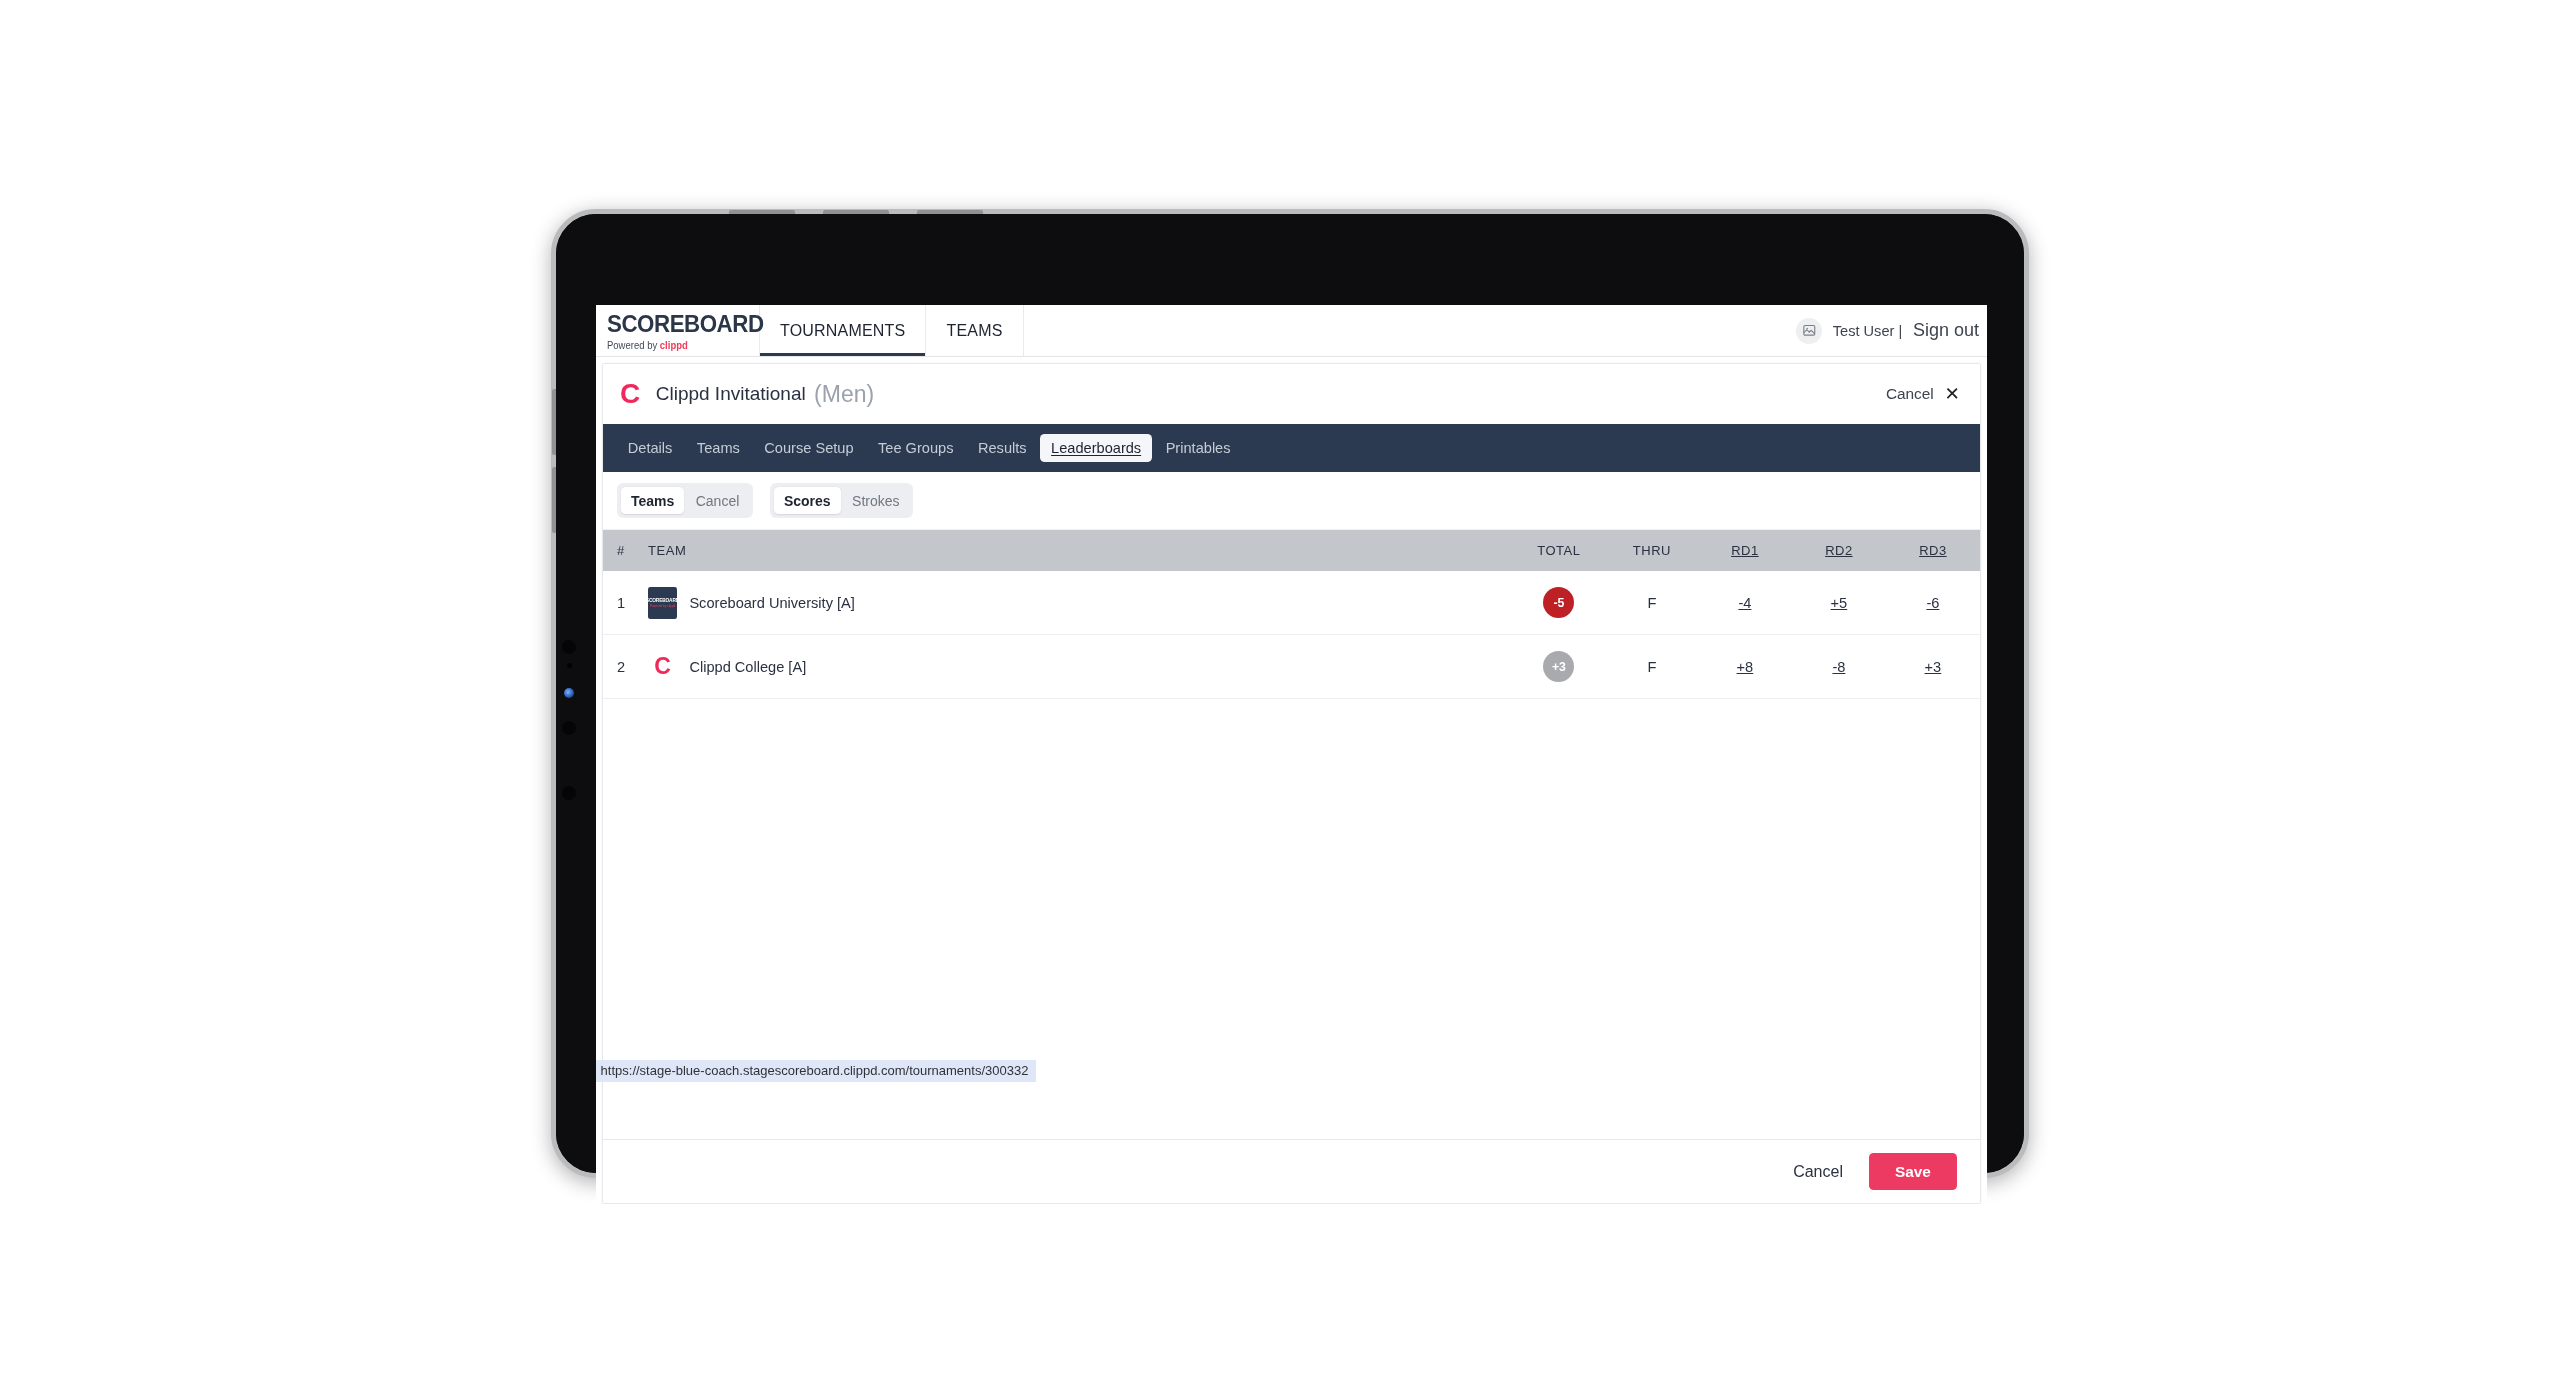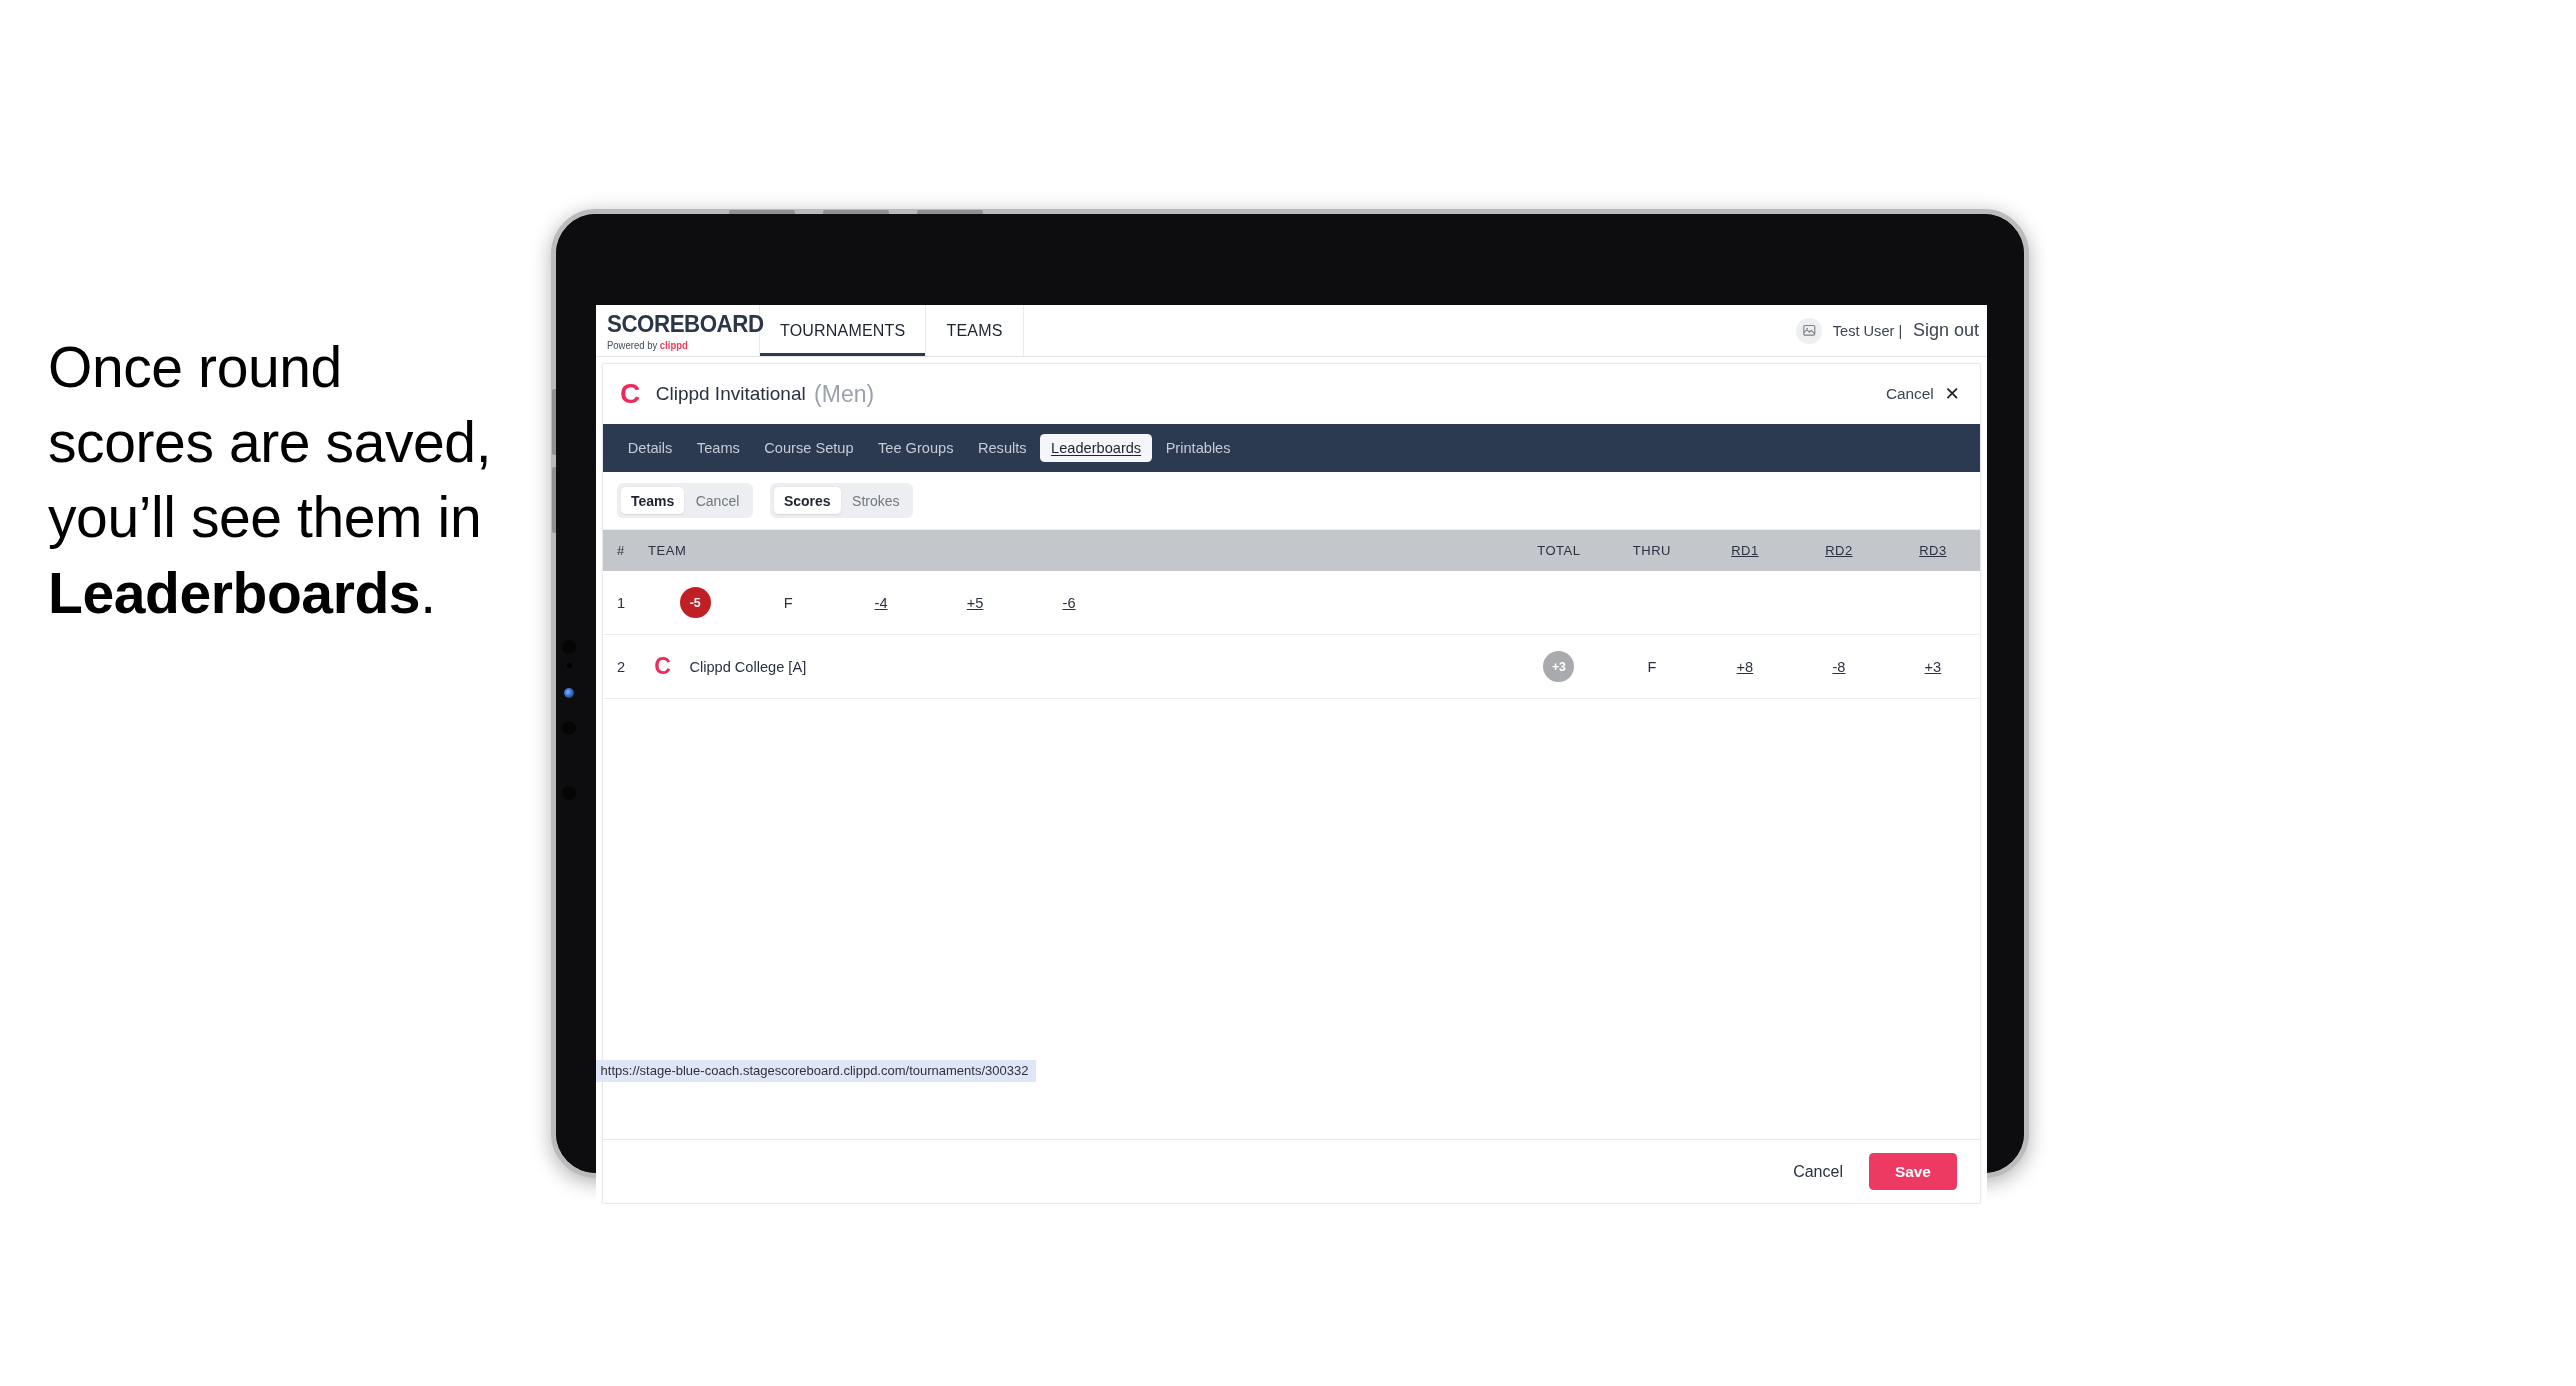--- a/index.html
+++ b/index.html
@@ -190,21 +190,20 @@
     background:#dfe6f7; color:#2f3338; font-size: 13px;
     padding: 3.1px 7.7px 3.8px 4.6px; white-space:nowrap;
     font-family: "Liberation Sans", sans-serif;
   }
 </style>
 </head>
 <body>
 
 <div class="stage">
 
-  <div class="caption"><span>Once round scores are saved, you’ll see them in </span><b>Leaderboards</b><span>.</span></div>
 
   <div class="tablet">
     <div class="btn-top b1"></div>
     <div class="btn-top b2"></div>
     <div class="btn-top b3"></div>
     <div class="btn-left l1"></div>
     <div class="btn-left l2"></div>
     <div class="tablet-inner">
       <div class="cam c1"></div>
       <div class="dot"></div>
@@ -280,20 +279,27 @@
         <div class="col-team">TEAM</div>
         <div class="col-total">TOTAL</div>
         <div class="col-thru">THRU</div>
         <div class="col-rd">RD1</div>
         <div class="col-rd">RD2</div>
         <div class="col-rd">RD3</div>
       </div>
 
       <div class="trow">
         <div class="col-rank">1</div>
+        <div class="col-team">
+          <div class="teamlogo-sb">
+            <div class="l1">SCOREBOARD</div>
+            <div class="l2">Powered by clippd</div>
+          </div>
+          <span>Scoreboard University [A]</span>
+        </div>
         <div class="col-total">
           <div class="badge" style="background:#bf2026">-5</div>
         </div>
         <div class="col-thru">F</div>
         <div class="col-rd">-4</div>
         <div class="col-rd">+5</div>
         <div class="col-rd">-6</div>
       </div>
 
       <div class="trow">

